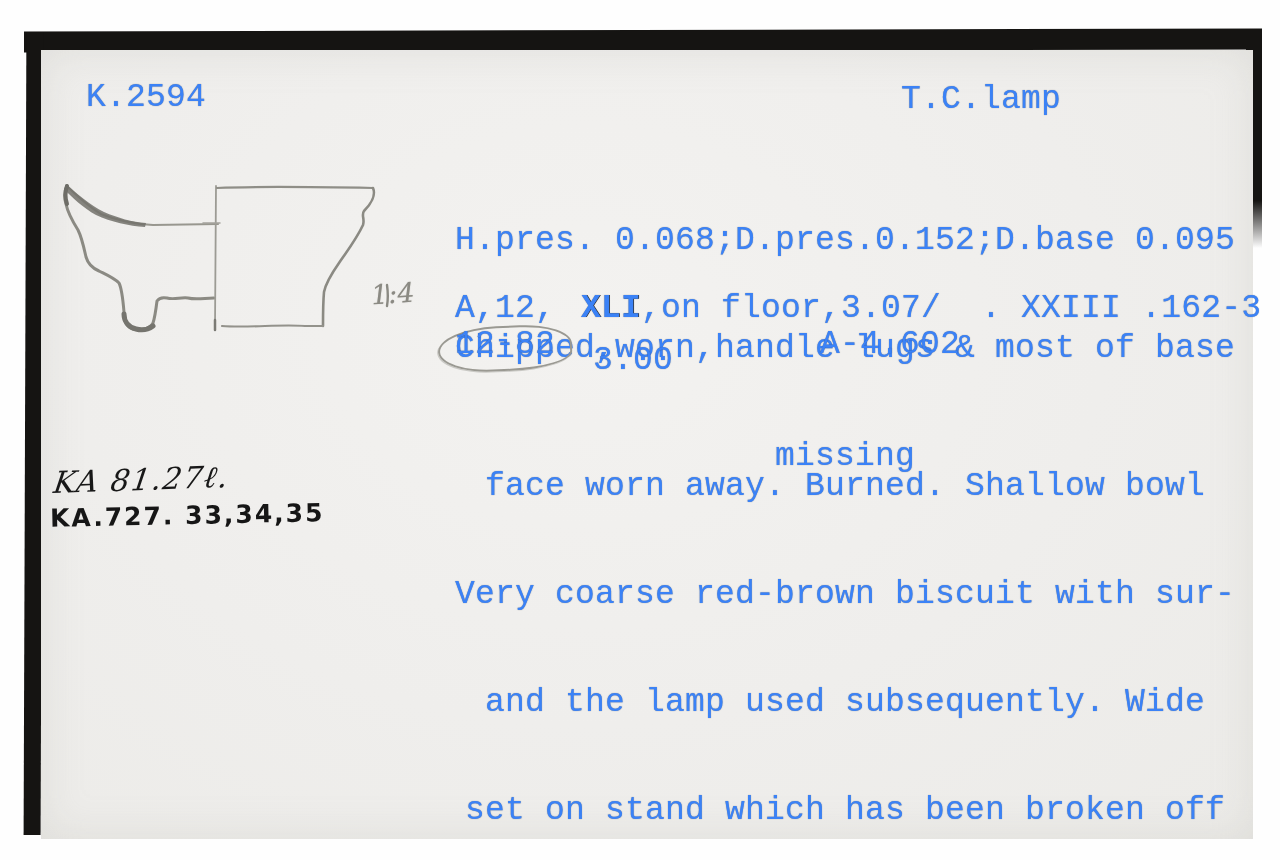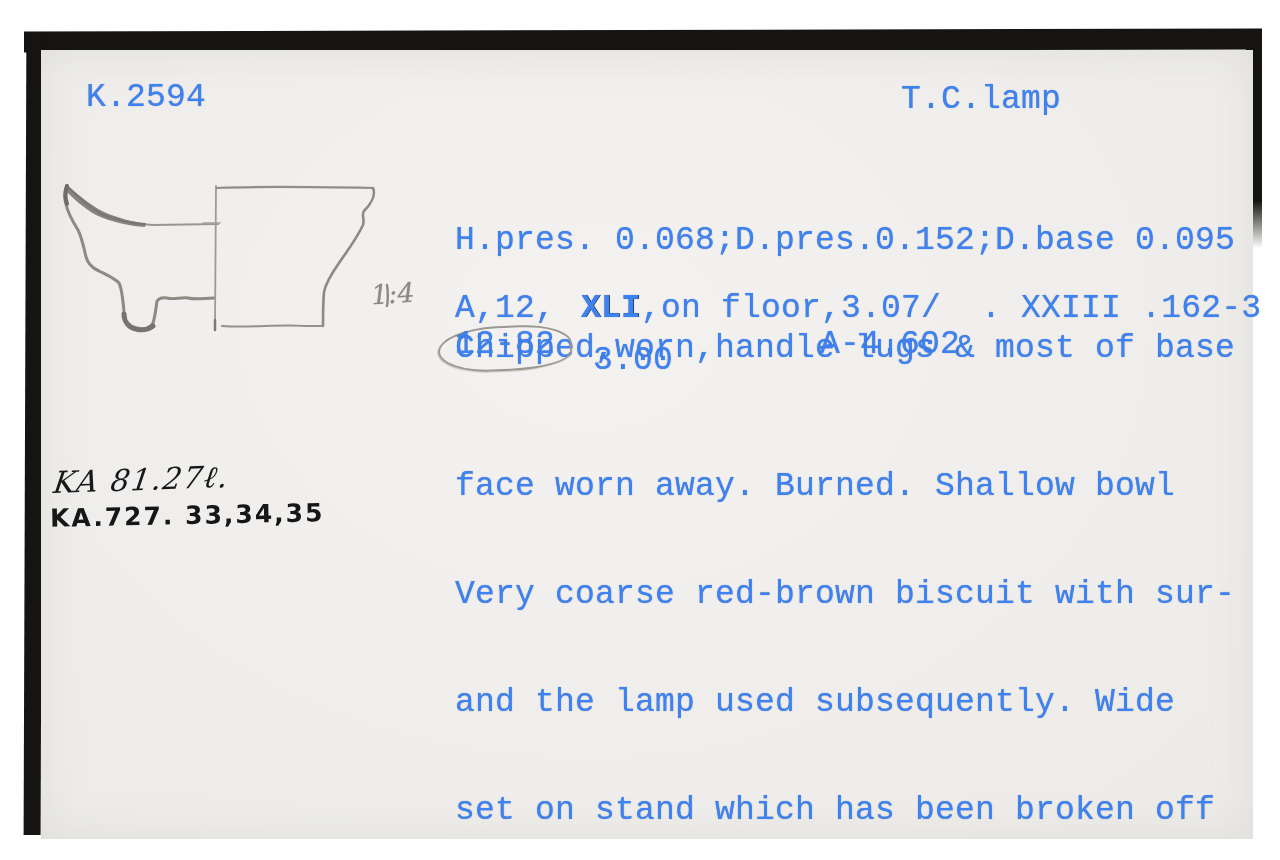--- a/index.html
+++ b/index.html
@@ -40,21 +40,21 @@
   .tw {
     position: absolute;
     font-family: "Liberation Mono", monospace;
     font-size: 33px;
     line-height: 36px;
     color: #3b82f6;
     white-space: pre;
     letter-spacing: 0.2px;
     text-shadow: 0 0 1px rgba(46,44,41,0.55);
   }
-  .tw-block div { white-space: pre; }
+  .tw-block div { white-space: pre; text-align: center; }
   .overtyped {
     font-weight: bold;
     text-shadow: 0.8px 0 0 #2e2c29, 0 0 1px rgba(46,44,41,0.6);
     margin-left: 26px;
   }
   
   .pencil {
     color: #8b8a83;
     font-family: "DejaVu Serif", serif;
     text-shadow: 0 0 1px rgba(139,138,131,0.5);
@@ -106,20 +106,21 @@
   <div class="frame-right"></div>
 
   <div class="card"></div>
 
   <div class="tw" style="left:86px; top:80px;">K.2594</div>
   <div class="tw" style="left:901px; top:82px;">T.C.lamp</div>
 
   <div class="tw tw-block" style="left:455px; top:151px;">
     <div>H.pres. 0.068;D.pres.0.152;D.base 0.095</div>
     <div>Chipped,worn,handle lugs &amp; most of base</div>
+    <div>missing</div>
   </div>
 
   <div class="tw" style="left:455px; top:291px;"><span>A,12,</span><span class="overtyped">XLI</span><span>,on floor,3.07/  . XXIII .162-3</span></div>
 
   <div class="pencil-circle"></div>
   <div class="tw" style="left:455px; top:327px;">12-82</div>
   <div class="tw" style="left:593px; top:327px;margin-top:16px;">3.00</div>
   <div class="tw" style="left:820px; top:327px;">A-4.602</div>
 
   <div class="tw tw-block" style="left:455px; top:397px;">

